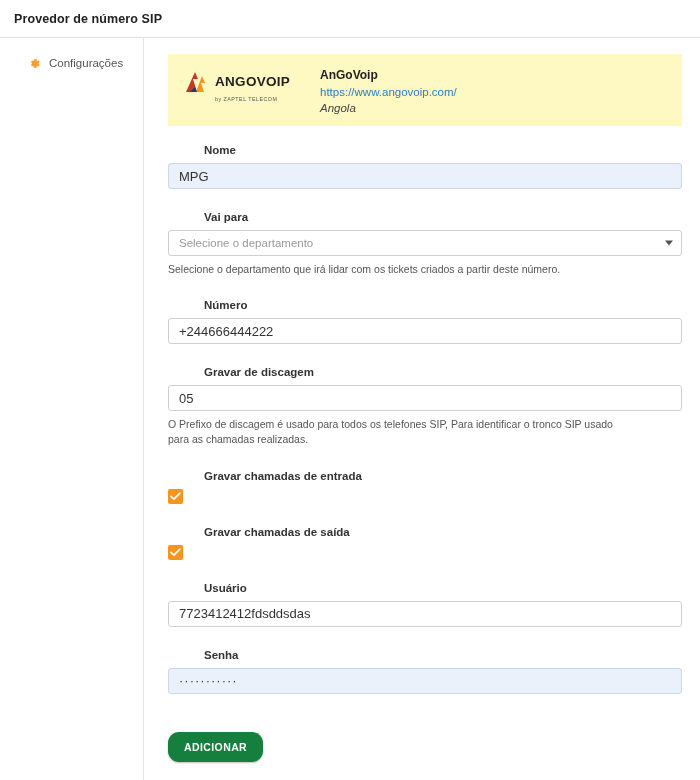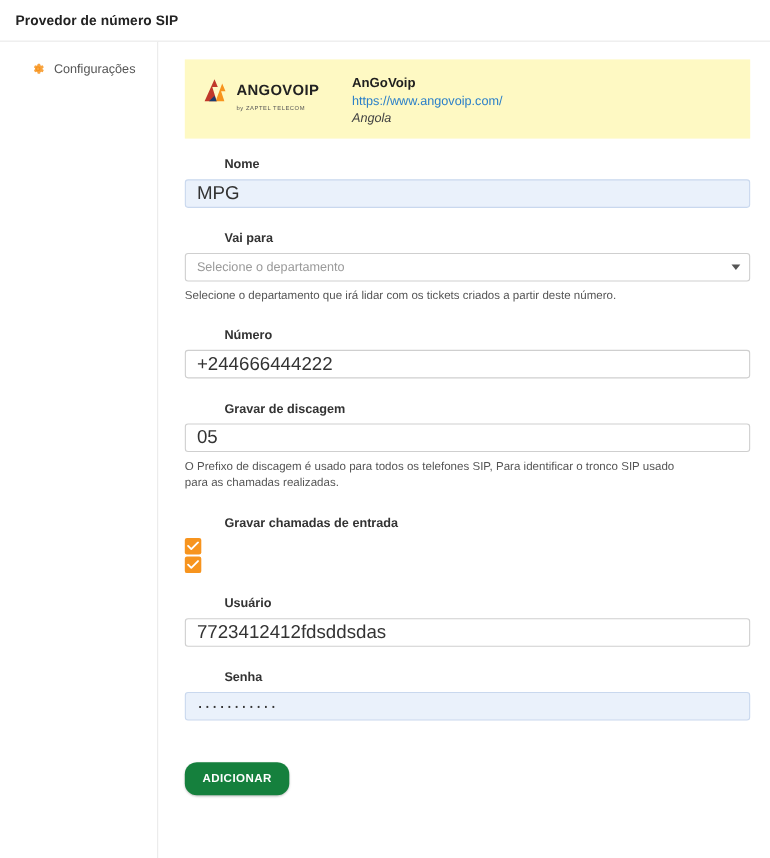--- a/index.html
+++ b/index.html
@@ -143,21 +143,21 @@
     padding-left: 36px;
   }
   .field-label.first { margin-top: 4px; }
 
   .input {
     width: 100%;
     height: 26px;
     border: 1px solid #cfcfcf;
     border-radius: 3px;
     background: #ffffff;
-    font-size: 17px;
+    font-size: 13px;
     color: #333333;
     padding: 0 10px;
     font-family: "Liberation Sans", sans-serif;
     outline: none;
     display: block;
     line-height: 24px;
   }
   .input.filled-blue {
     background: #eaf1fb;
     border-color: #c9d8ee;
@@ -290,20 +290,21 @@
 
       
       <label class="field-label">Gravar chamadas de entrada</label>
       <div class="checkbox">
         <svg width="11" height="9" viewBox="0 0 11 9">
             <path d="M1 4.3L3.9 7.2 10 1.1" stroke="#ffffff" stroke-width="1.7" fill="none" stroke-linecap="round" stroke-linejoin="round"></path>
           </svg>
       </div>
 
       
+      <label class="field-label">Gravar chamadas de saída</label>
       <div class="checkbox">
         <svg width="11" height="9" viewBox="0 0 11 9">
             <path d="M1 4.3L3.9 7.2 10 1.1" stroke="#ffffff" stroke-width="1.7" fill="none" stroke-linecap="round" stroke-linejoin="round"></path>
           </svg>
       </div>
 
       
       <label class="field-label">Usuário</label>
       <input class="input" type="text" value="7723412412fdsddsdas" style="">
 

